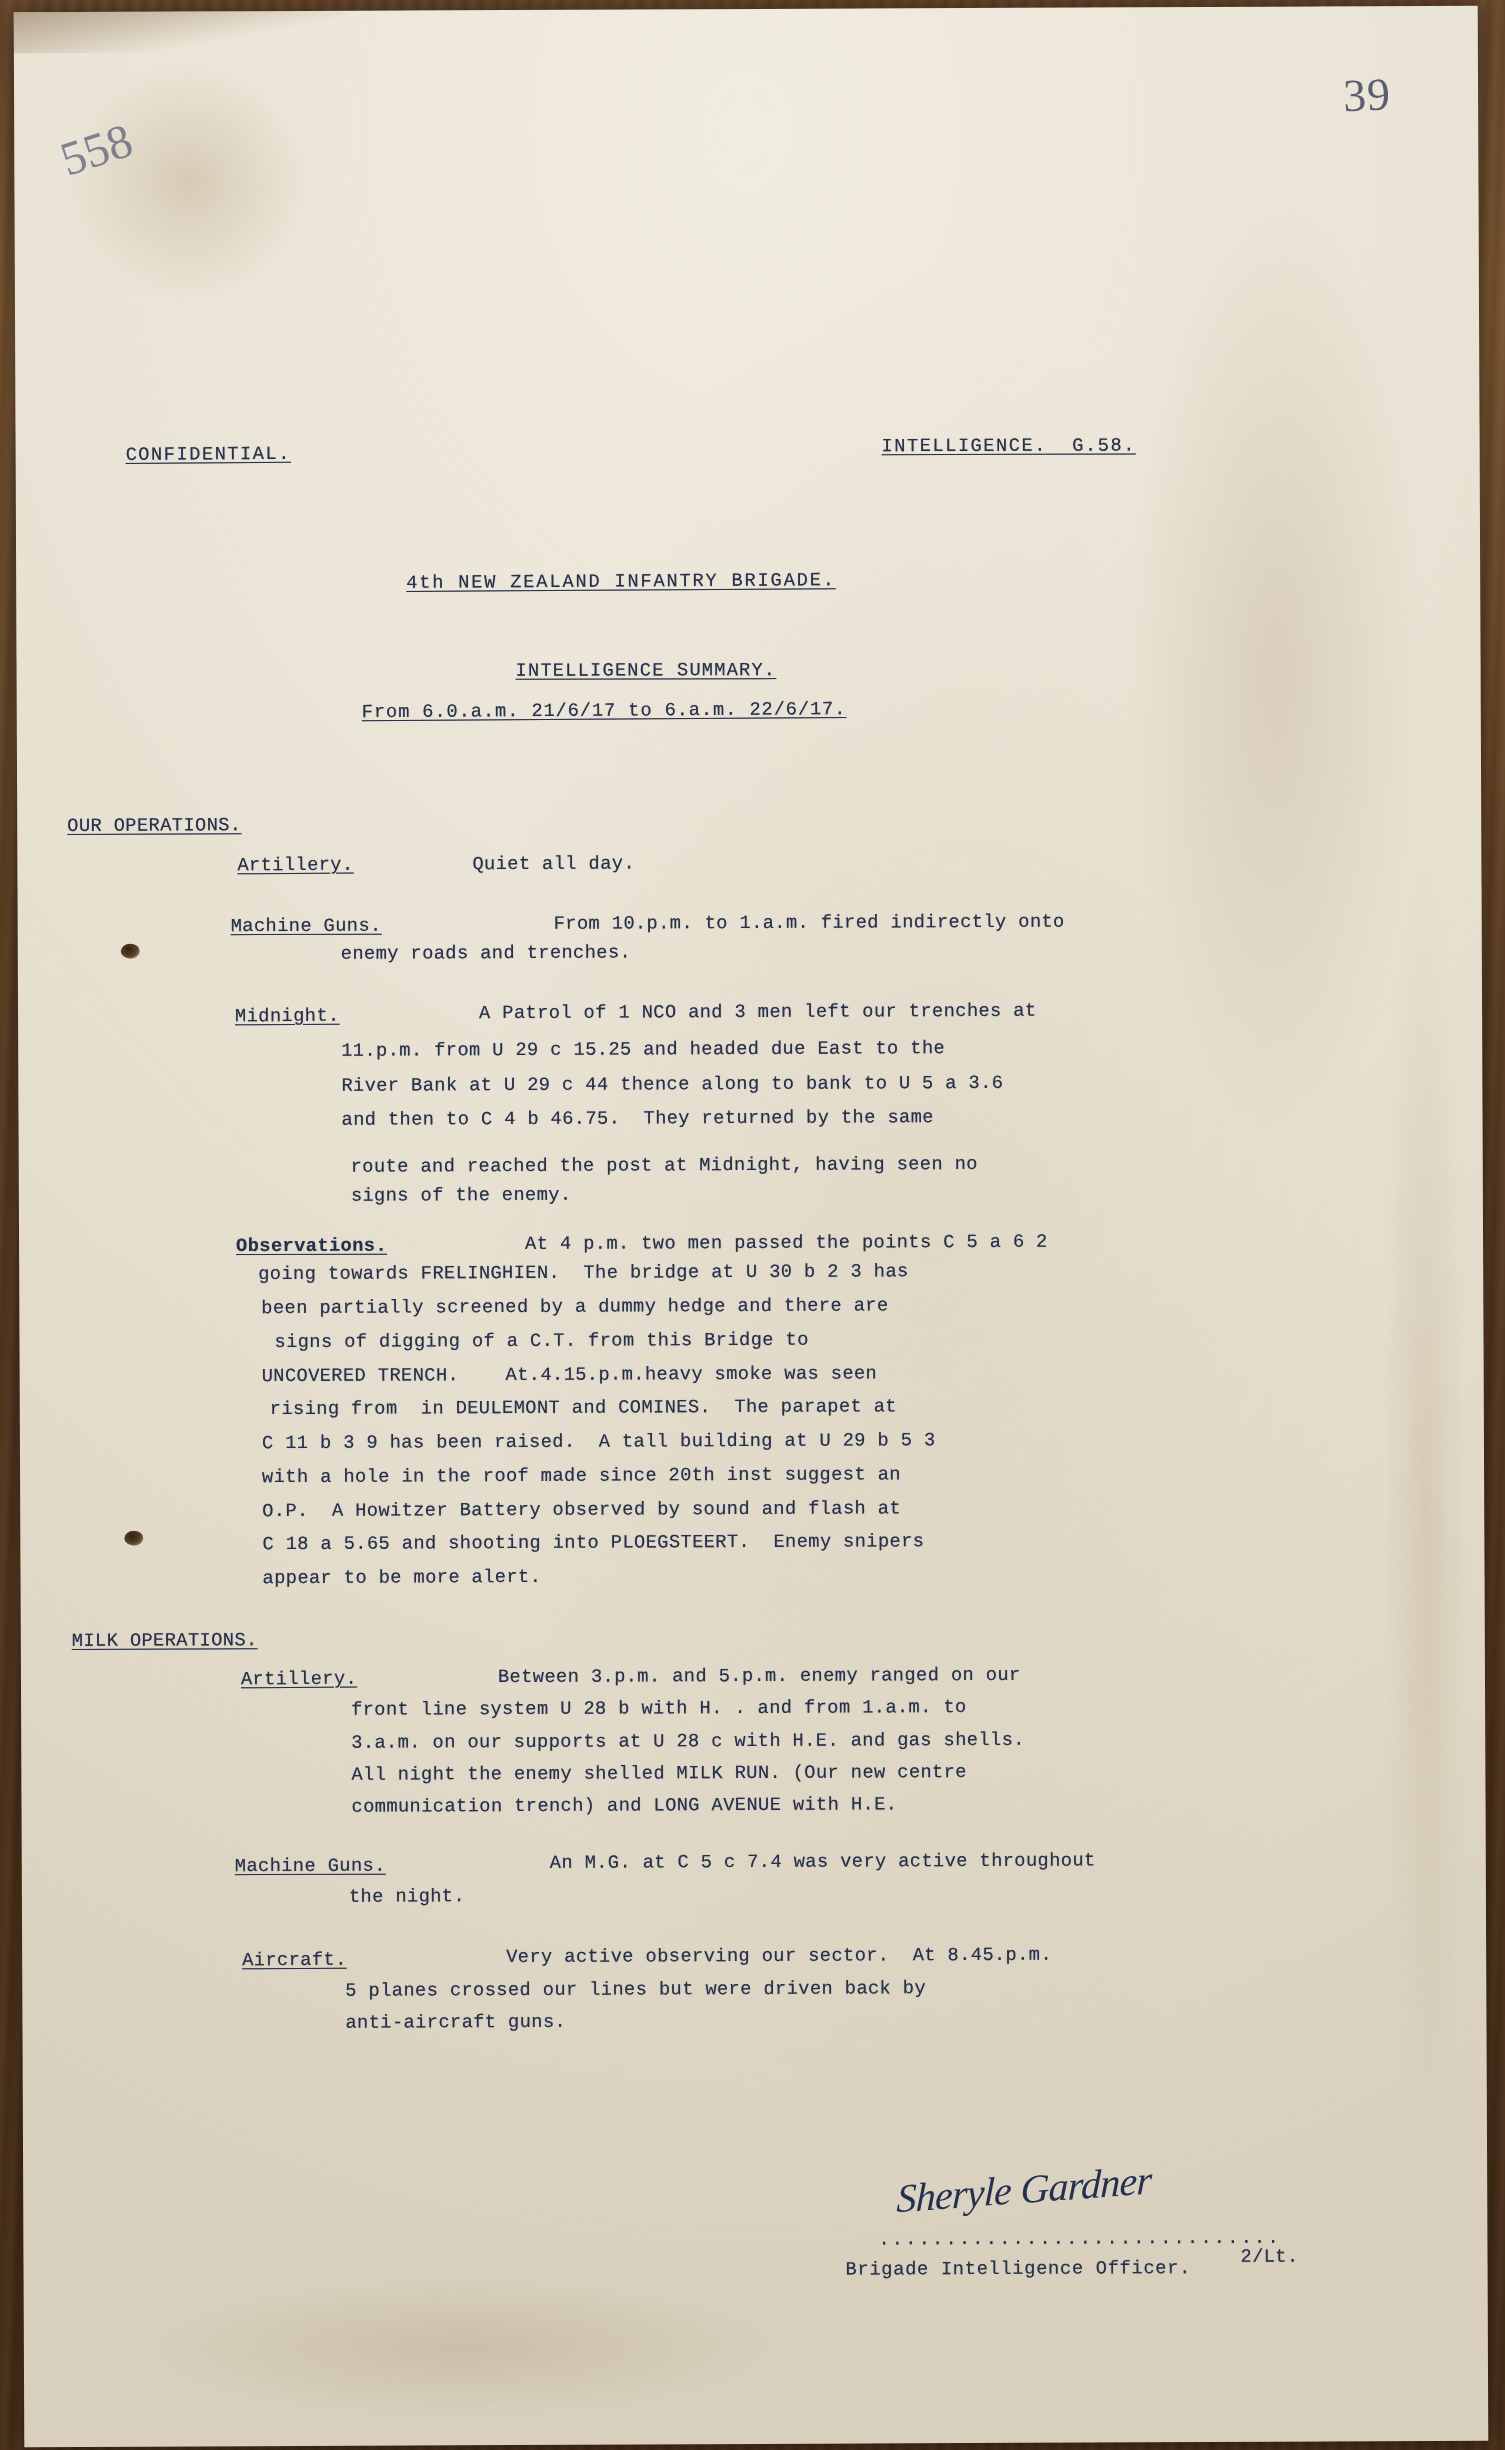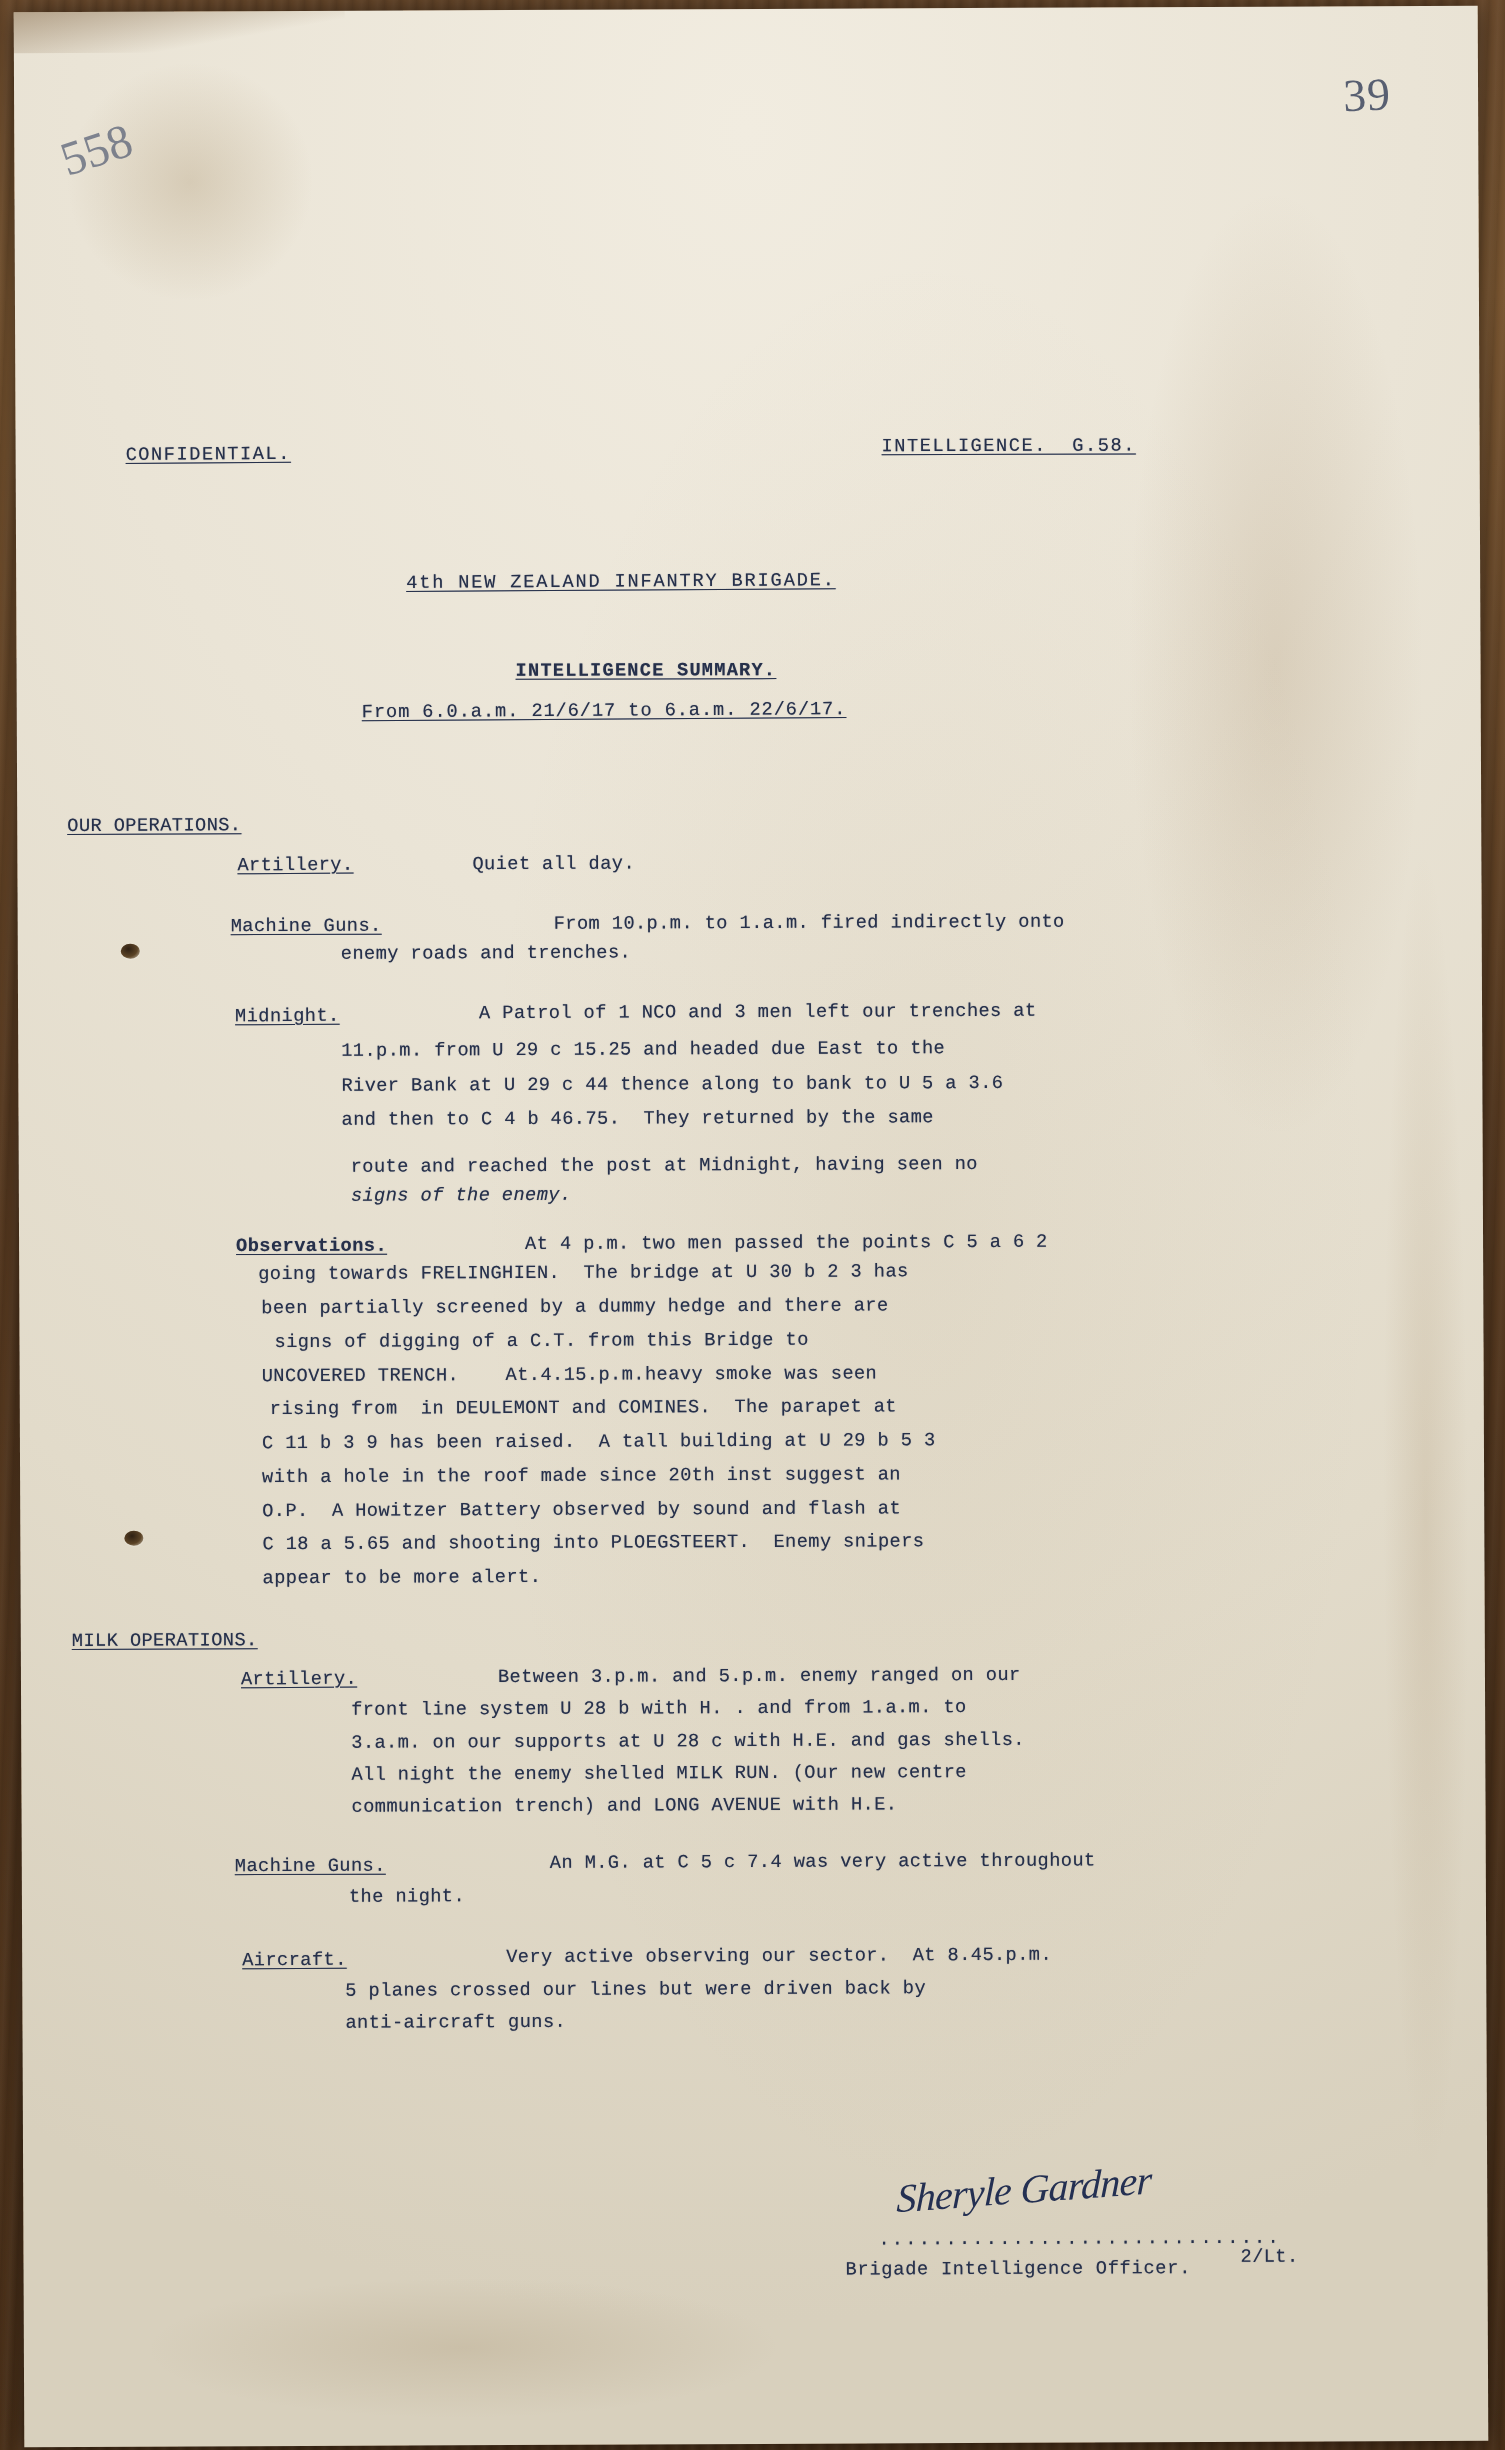--- a/index.html
+++ b/index.html
@@ -113,21 +113,21 @@
     color: #46506a;
     opacity: .65;
     font-family: "Liberation Serif", serif;
   }
 
   
   #confidential { left: 110px; top: 429px; letter-spacing: 1.5px; }
   #intel-ref    { left: 866px; top: 424px; letter-spacing: 1.5px; }
 
   #unit-title   { left: 390px; top: 558px; letter-spacing: 1.8px; }
-  #doc-title    { left: 499px; top: 647px; letter-spacing: 1.2px; font-weight: bold; }
+  #doc-title    { left: 499px; top: 647px; letter-spacing: 1.2px; }
   #date-range   { left: 345px; top: 687px; letter-spacing: 0.9px; }
 
   
   #sig {
     position: absolute;
     left: 873px; top: 2158px;
     font-family: "Liberation Serif", serif;
     font-size: 40px;
     font-style: italic;
     color: #243052;
@@ -176,21 +176,21 @@
   <div class="ink u jit2" style="left:213px; top:901px;">Machine Guns.</div>
   <div class="ink" style="left:536px; top:900px;">From 10.p.m. to 1.a.m. fired indirectly onto</div>
   <div class="ink" style="left:323px; top:929px;">enemy roads and trenches.</div>
 
   <div class="ink u jit1" style="left:217px; top:991px;">Midnight.</div>
   <div class="ink" style="left:461px; top:989px;">A Patrol of 1 NCO and 3 men left our trenches at</div>
   <div class="ink" style="left:323px; top:1026px;">11.p.m. from U 29 c 15.25 and headed due East to the</div>
   <div class="ink" style="left:323px; top:1061px;">River Bank at U 29 c 44 thence along to bank to U 5 a 3.6</div>
   <div class="ink" style="left:323px; top:1095px;">and then to C 4 b 46.75.  They returned by the same</div>
   <div class="ink" style="left:332px; top:1142px;">route and reached the post at Midnight, having seen no</div>
-  <div class="ink" style="left:332px; top:1171px;font-style:italic;">signs of the enemy.</div>
+  <div class="ink" style="left:332px; top:1171px;">signs of the enemy.</div>
 
   <div class="ink u jit2" style="left:217px; top:1221px;font-weight:bold;">Observations.</div>
   <div class="ink" style="left:506px; top:1220px;">At 4 p.m. two men passed the points C 5 a 6 2</div>
   <div class="ink" style="left:239px; top:1249px;">going towards FRELINGHIEN.  The bridge at U 30 b 2 3 has</div>
   <div class="ink" style="left:242px; top:1283px;">been partially screened by a dummy hedge and there are</div>
   <div class="ink" style="left:255px; top:1317px;">signs of digging of a C.T. from this Bridge to</div>
   <div class="ink" style="left:242px; top:1351px;">UNCOVERED TRENCH.    At.4.15.p.m.heavy smoke was seen</div>
   <div class="ink" style="left:250px; top:1384px;">rising from  in DEULEMONT and COMINES.  The parapet at</div>
   <div class="ink" style="left:242px; top:1418px;">C 11 b 3 9 has been raised.  A tall building at U 29 b 5 3</div>
   <div class="ink" style="left:242px; top:1452px;">with a hole in the roof made since 20th inst suggest an</div>

